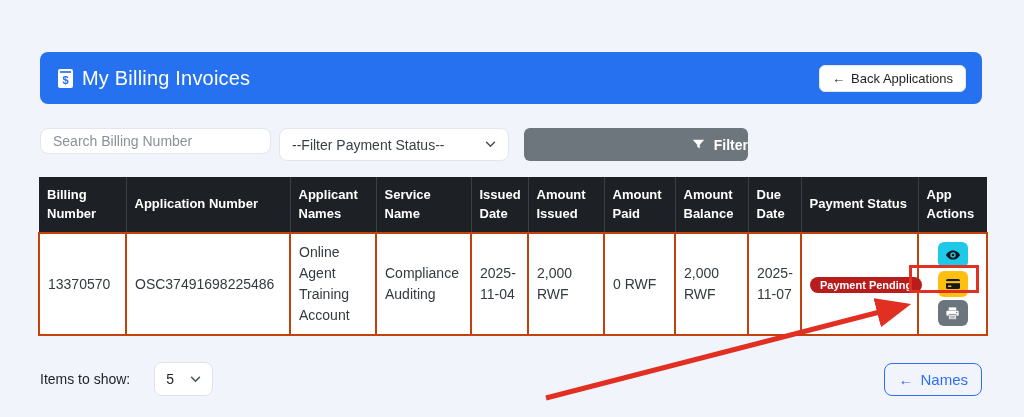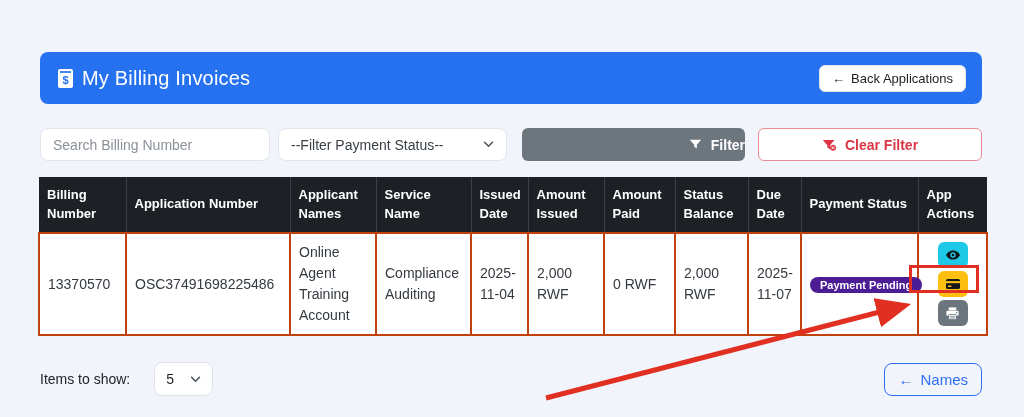--- a/index.html
+++ b/index.html
@@ -39,21 +39,21 @@
   .btn-back-apps {
     background:#fff; border:1px solid #e6e6e6; border-radius:6px;
     height:27px; padding:0 12px; font-size:13px; color:#1c1f23;
     display:flex; align-items:center; gap:6px; cursor:pointer;
     font-family:inherit;
   }
 
   
   .filters { display:flex; margin-top:24px; height:33px; gap:8px; }
   .input-search {
-    width:231px; height:33px; background:#fff;
+    width:231px; height:26px; background:#fff;
     border:1px solid #e2e6ec; border-radius:8px;
     padding:0 12px; font-size:14px; color:#2b3035; font-family:inherit;
   }
   .input-search::placeholder { color:#8b9199; }
   .faux-select {
     width:230px; height:33px; background:#fff;
     border:1px solid #e2e6ec; border-radius:8px;
     padding:0 12px; font-size:14px; color:#3a4046;
     display:flex; align-items:center; justify-content:space-between;
     cursor:pointer;
@@ -78,21 +78,21 @@
     background:#1d2125; color:#fff; text-align:left; vertical-align:middle;
     font-size:13px; font-weight:bold; padding:8px 8px; height:56px;
     border-right:1px solid #3c4045; line-height:1.45;
   }
   thead th:last-child { border-right:none; }
   tbody td {
     background:#fff; border:2px solid #c2410c; vertical-align:middle;
     font-size:14px; padding:8px 8px; height:100px; line-height:1.5; color:#343a40;
   }
   .badge-pending {
-    display:inline-block; background:#4c1d95; color:#fff;
+    display:inline-block; background:#b91c1c; color:#fff;
     font-size:11px; font-weight:bold; padding:0 10px;
     border-radius:12px; white-space:nowrap;
   }
   .actions-cell { text-align:center; }
   .actions-stack { display:inline-flex; flex-direction:column; gap:3px; align-items:center; }
   .act-btn {
     width:30px; height:26px; border:none; border-radius:6px;
     display:flex; align-items:center; justify-content:center; cursor:pointer;
   }
   .act-view  { background:#1ec9e8; }
@@ -145,28 +145,20 @@
       <span>--Filter Payment Status--</span>
       <svg class="chev" viewBox="0 0 12 8">
         <polyline points="1.5,1.5 6,6 10.5,1.5" fill="none" stroke="#495057" stroke-width="1.8" stroke-linecap="round"></polyline>
       </svg>
     </div>
     <button class="btn-filter">
       <svg width="13" height="13" viewBox="0 0 16 16">
         <path d="M1 2h14L9.6 8.4V13l-3.2-2.1V8.4z" fill="#fff"></path>
       </svg>
       <span>Filter</span>
-    </button>
-    <button class="btn-clearfilter">
-      <svg width="15" height="14" viewBox="0 0 18 16">
-        <path d="M1 2h14L9.6 8.4V13l-3.2-2.1V8.4z" fill="#dc3545"></path>
-        <circle cx="13.2" cy="11.2" r="3.6" fill="#dc3545"></circle>
-        <path d="M11.8 9.8l2.8 2.8M14.6 9.8l-2.8 2.8" stroke="#fff" stroke-width="1.1" stroke-linecap="round"></path>
-      </svg>
-      <span>Clear Filter</span>
     </button>
   </div>
 
   <table>
     <colgroup>
       <col style="width:87px">
         <col style="width:164px">
         <col style="width:86px">
       <col style="width:95px">
         <col style="width:57px">
@@ -179,21 +171,21 @@
     </colgroup>
     <thead>
       <tr>
         <th>Billing Number</th>
         <th>Application Number</th>
         <th>Applicant Names</th>
         <th>Service Name</th>
         <th>Issued Date</th>
         <th>Amount Issued</th>
         <th>Amount Paid</th>
-        <th>Status Balance</th>
+        <th>Amount Balance</th>
         <th>Due Date</th>
         <th>Payment Status</th>
         <th>App Actions</th>
       </tr>
     </thead>
     <tbody>
       <tr>
         <td>13370570</td>
         <td>OSC37491698225486</td>
         <td>Online Agent Training Account</td>

